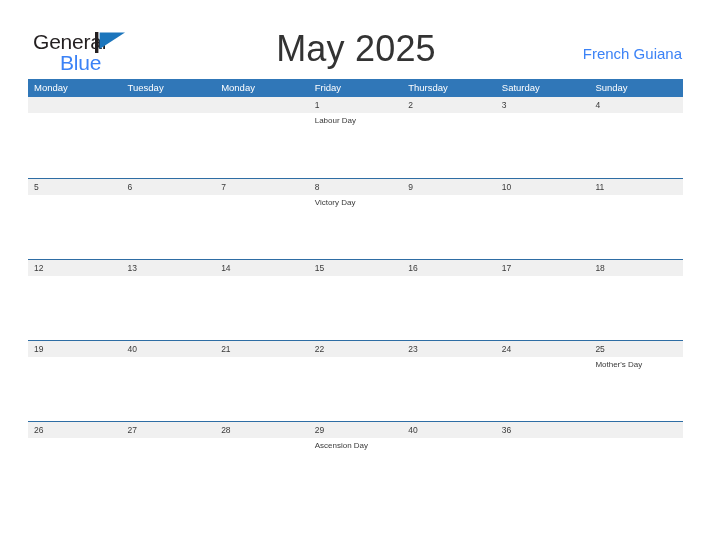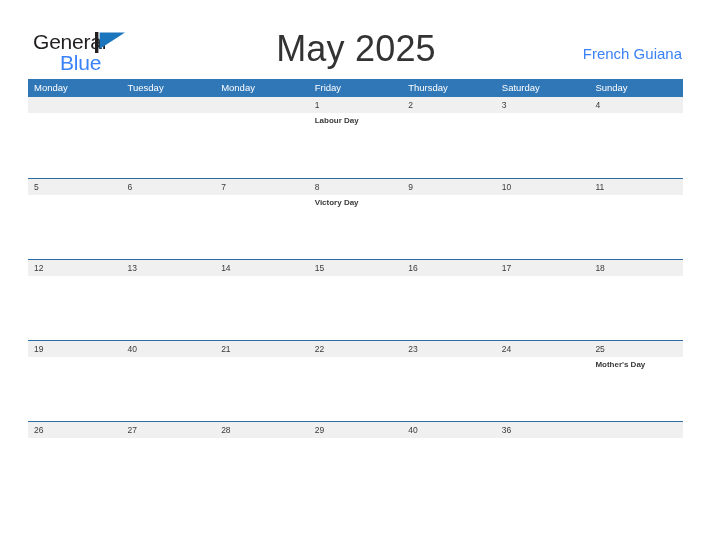--- a/index.html
+++ b/index.html
@@ -151,21 +151,20 @@
   }
   .event-cell {
     width: 93.571px;
     padding-left: 6px;
     padding-top: 2px;
     box-sizing: border-box;
     font-size: 8px;
     color: #3a3a3a;
     line-height: 11px;
     font-family: "Liberation Sans", sans-serif;
-    font-weight: bold;
   }
 </style>
 </head>
 <body>
 
 <div class="page">
 
   <div class="topbar">
 
     <div class="logo">
@@ -284,20 +283,21 @@
             <div class="date-cell">28</div>
             <div class="date-cell">29</div>
             <div class="date-cell">40</div>
             <div class="date-cell">36</div>
             <div class="date-cell"></div>
           </div>
           <div class="event-band">
             <div class="event-cell"></div>
             <div class="event-cell"></div>
             <div class="event-cell"></div>
+            <div class="event-cell">Ascension Day</div>
             <div class="event-cell"></div>
             <div class="event-cell"></div>
             <div class="event-cell"></div>
           </div>
         </div>
       </div>
   </div>
 
 </div>
 

